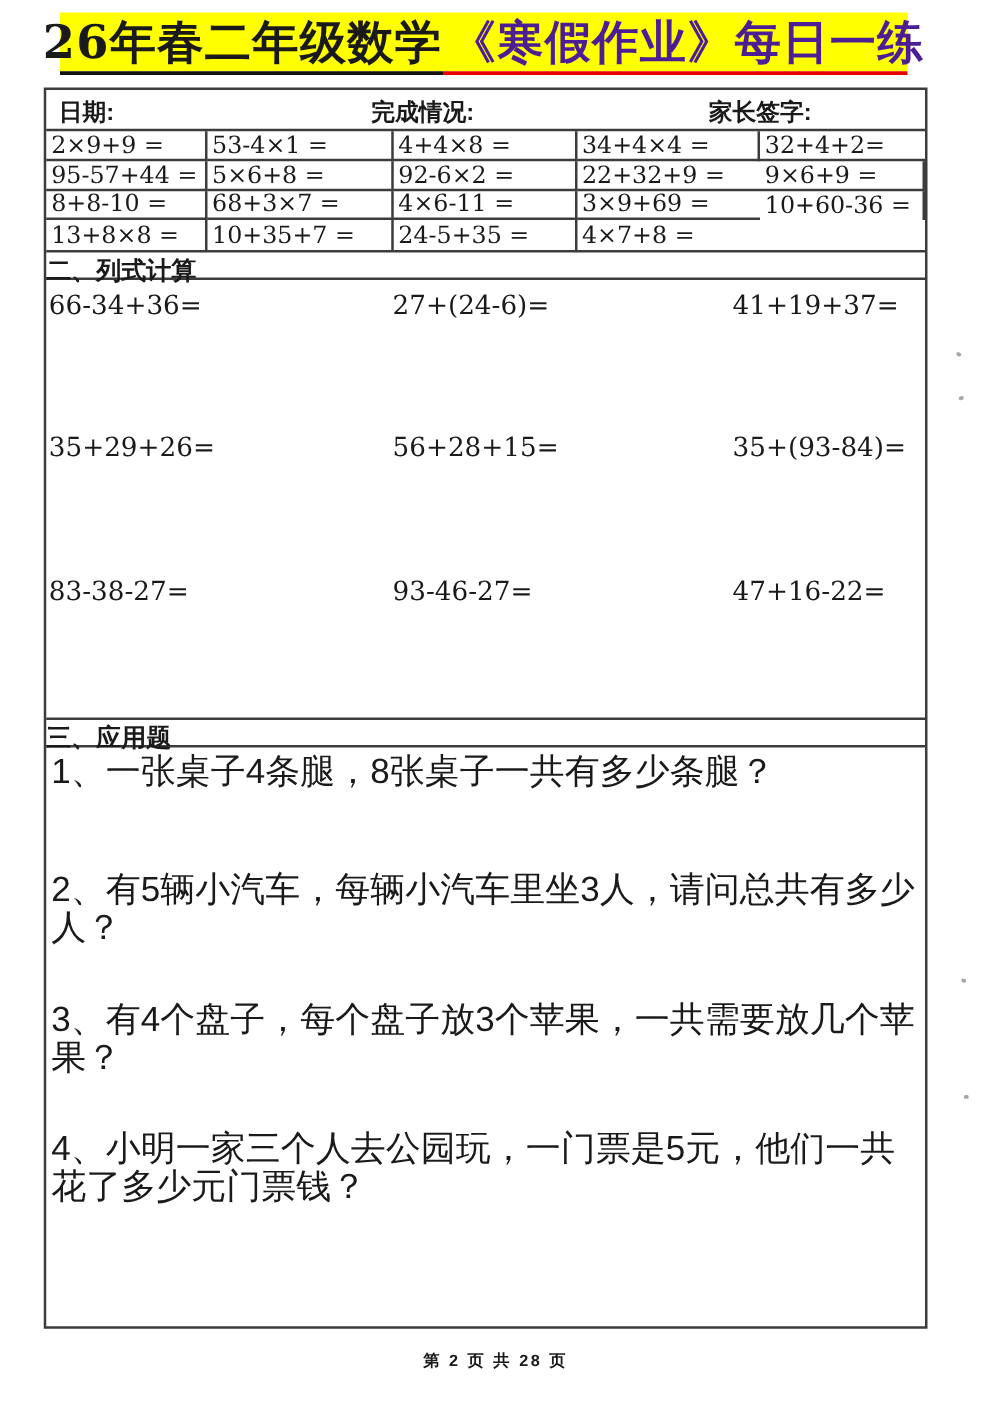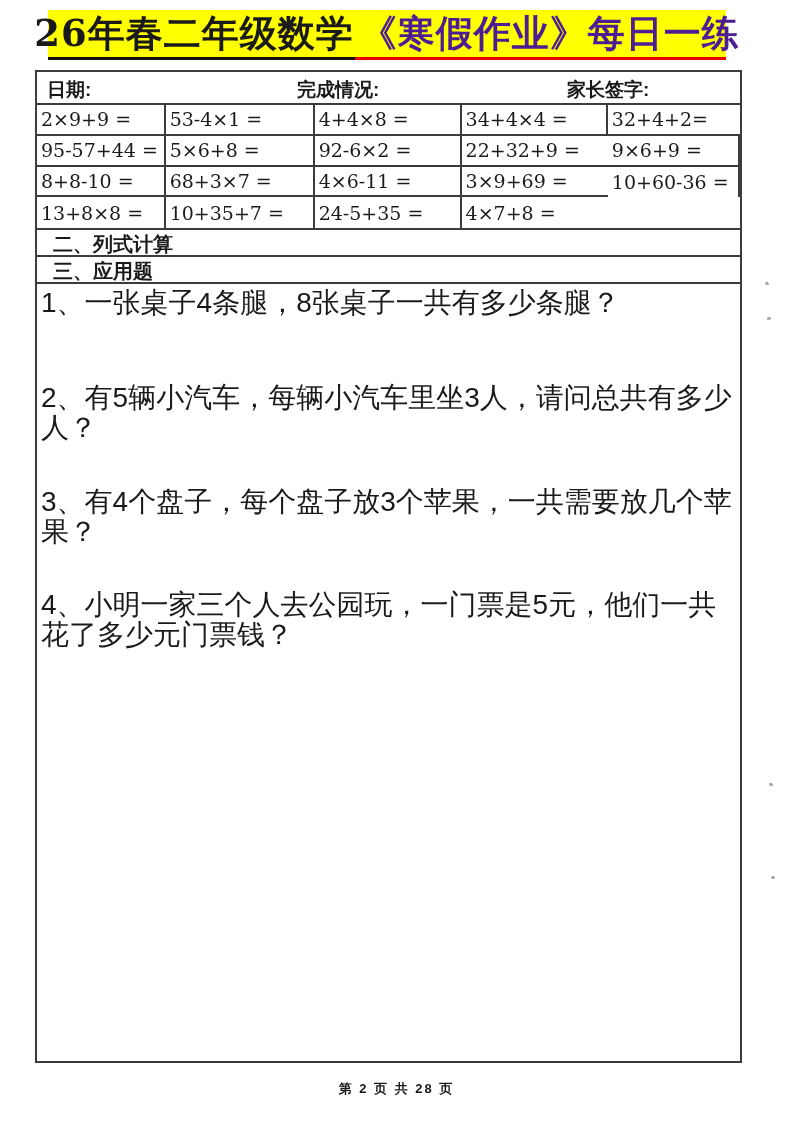--- a/index.html
+++ b/index.html
@@ -41,37 +41,37 @@
   .oral-prefix{left:4px;}
   .oral-mid{left:363px;}
   .oral-suffix{left:592px;}
   .blank{
     position:absolute;border-bottom:2.5px solid #222;height:22px;top:3px;
   }
   .blank1{left:142px;width:160px;}
   .blank2{left:405px;width:185px;}
   
   .grid{
-    display:grid;height:125px;box-sizing:border-box;
+    display:grid;height:97px;box-sizing:border-box;
     grid-template-columns:18.3% 21.2% 20.9% 20.8% 18.8%;
     grid-template-rows:repeat(4,1fr);
     border-bottom:2px solid #3c3c3c;
   }
   .grid .cell{
     border-right:2px solid #3c3c3c;border-bottom:2px solid #3c3c3c;
     box-sizing:border-box;display:flex;align-items:center;padding-left:4px;
     font-family:"DejaVu Serif","Liberation Serif",serif;font-size:19px;
     white-space:nowrap;overflow:hidden;
   }
   .grid .cell.last-col{border-right:none;}
   .grid .cell.last-row{border-bottom:none;}
   
   .sec-head{
-    height:27px;border-bottom:2px solid #3c3c3c;box-sizing:border-box;
-    font-size:20px;font-weight:bold;padding:1px 0 0 16px;
+    height:22px;border-bottom:2px solid #3c3c3c;box-sizing:border-box;
+    font-size:20px;font-weight:bold;padding:1px 0 0 0;
   }
   .sec2-body{
     position:relative;height:352px;border-bottom:2px solid #3c3c3c;box-sizing:border-box;
     font-family:"DejaVu Serif","Liberation Serif",serif;font-size:21px;
   }
   .sec2-body span{position:absolute;white-space:nowrap;}
   .s2r0{top:8px;}  .s2r1{top:122px;}  .s2r2{top:237px;}
   .s2c0{left:2px;} .s2c1{left:277px;} .s2c2{left:549px;}
   
   .sec3-body{position:relative;height:468px;font-size:28px;}
@@ -129,20 +129,31 @@
     <div class="cell last-col">3×9+69 =</div>
 
     <div class="cell last-row">10+60-36 =</div>
     <div class="cell last-row">13+8×8 =</div>
     <div class="cell last-row">10+35+7 =</div>
     <div class="cell last-row">24-5+35 =</div>
     <div class="cell last-col last-row">4×7+8 =</div>
   </div>
 
   <div class="sec-head">二、列式计算</div>
+  <div class="sec2-body">
+    <span class="s2r0 s2c0">66-34+36=</span>
+    <span class="s2r0 s2c1">27+(24-6)=</span>
+    <span class="s2r0 s2c2">41+19+37=</span>
+    <span class="s2r1 s2c0">35+29+26=</span>
+    <span class="s2r1 s2c1">56+28+15=</span>
+    <span class="s2r1 s2c2">35+(93-84)=</span>
+    <span class="s2r2 s2c0">83-38-27=</span>
+    <span class="s2r2 s2c1">93-46-27=</span>
+    <span class="s2r2 s2c2">47+16-22=</span>
+  </div>
 
   <div class="sec-head">三、应用题</div>
   <div class="sec3-body">
     <div class="problem p0">1、一张桌子4条腿，8张桌子一共有多少条腿？</div>
     <div class="problem p1">2、有5辆小汽车，每辆小汽车里坐3人，请问总共有多少人？</div>
     <div class="problem p2">3、有4个盘子，每个盘子放3个苹果，一共需要放几个苹果？</div>
     <div class="problem p3">4、小明一家三个人去公园玩，一门票是5元，他们一共花了多少元门票钱？</div>
   </div>
 
 </div>

